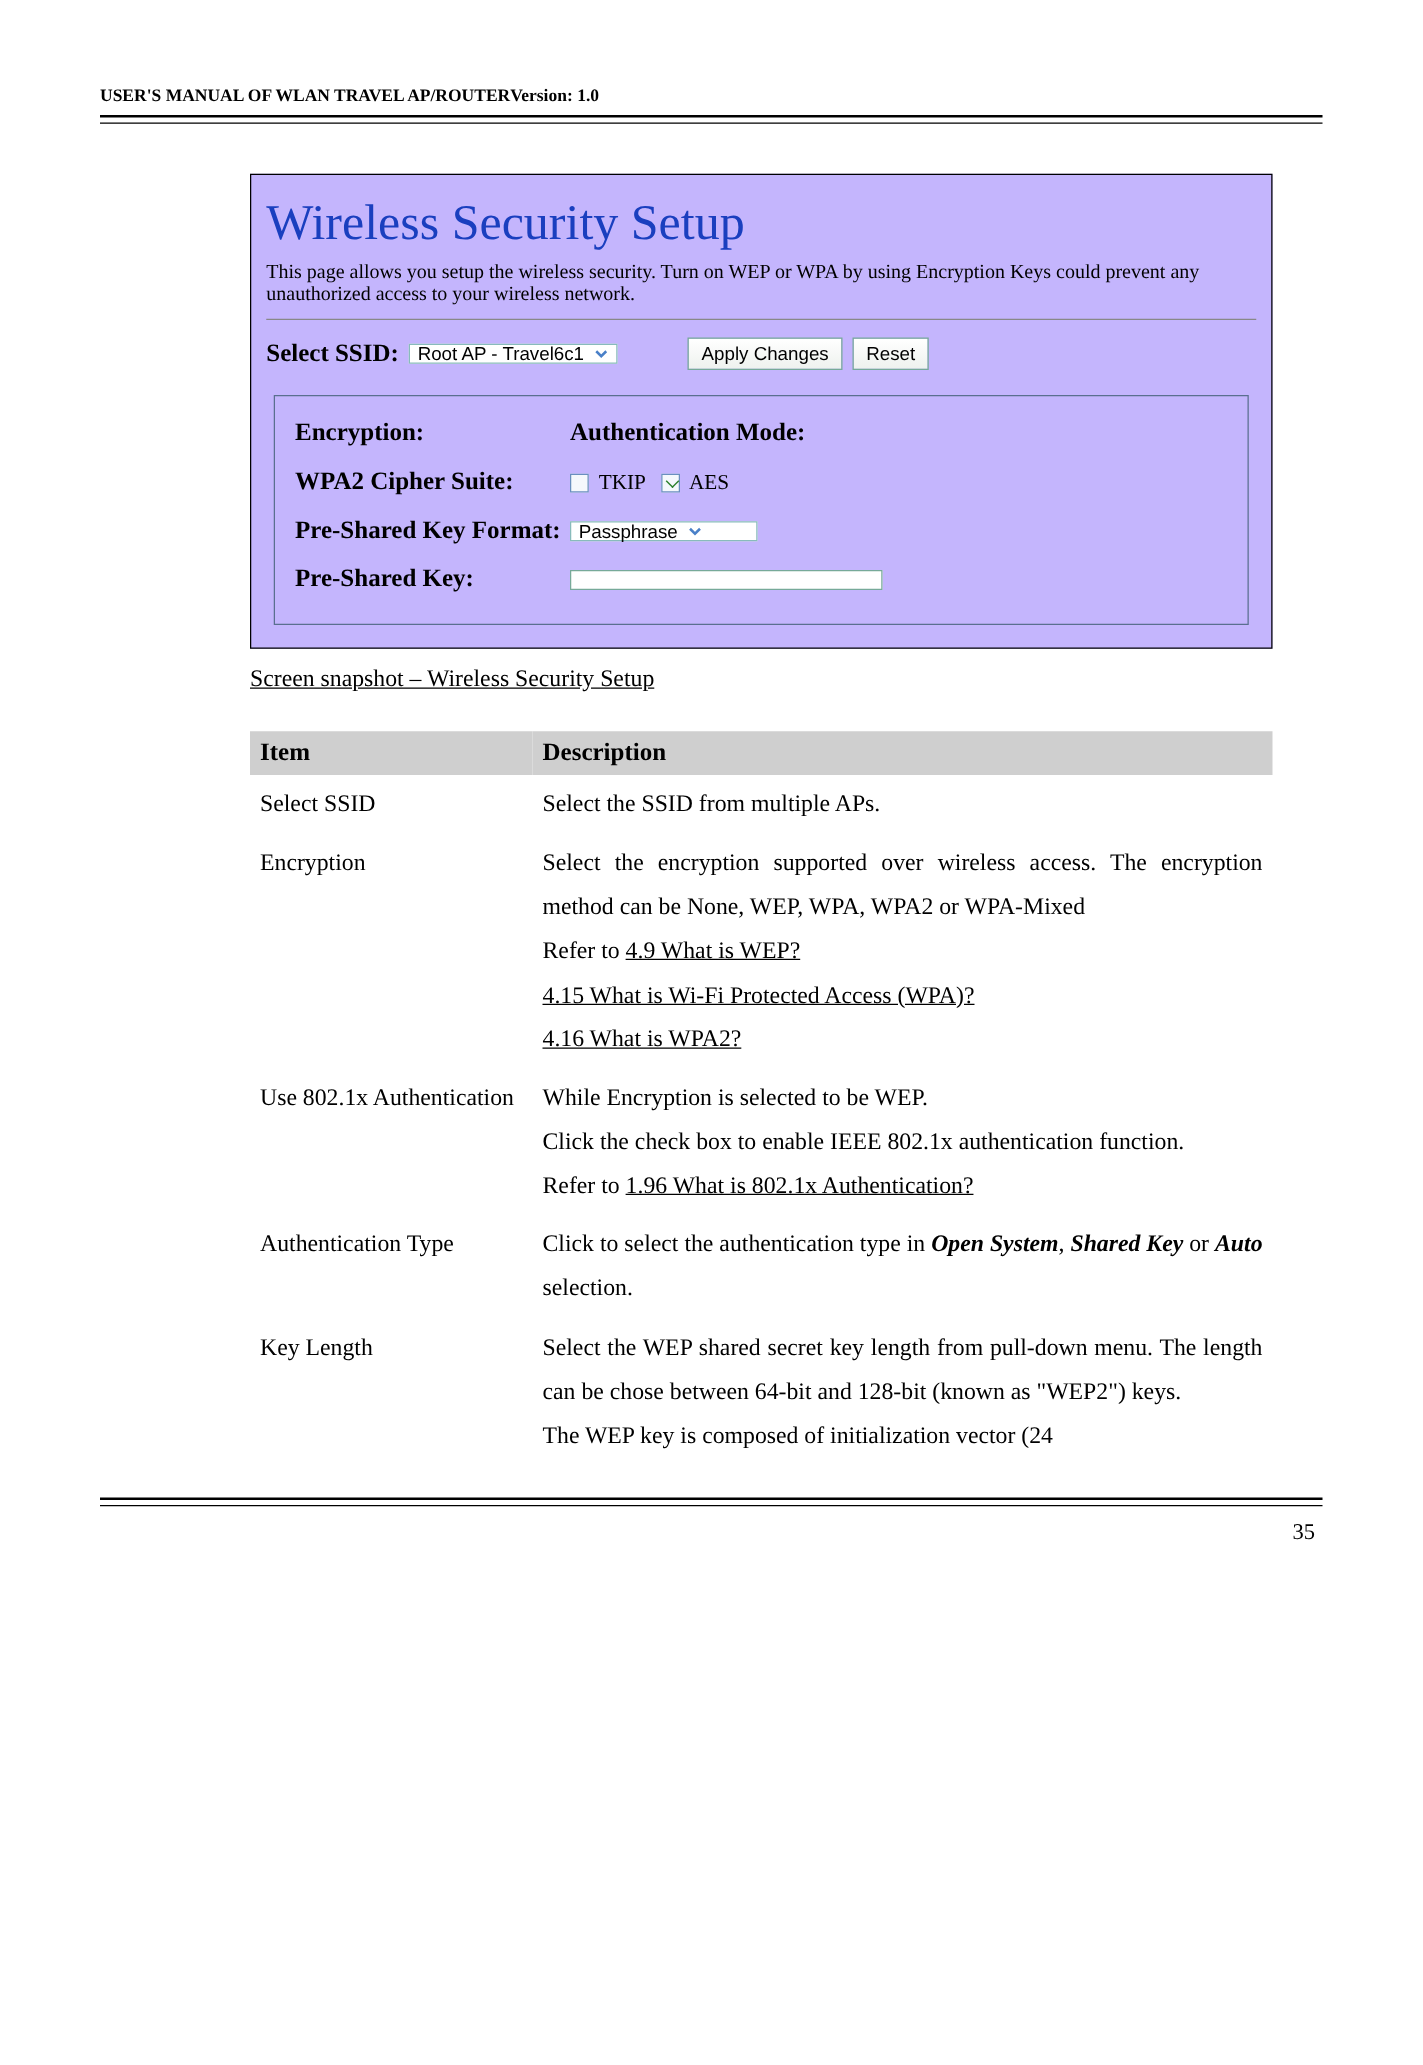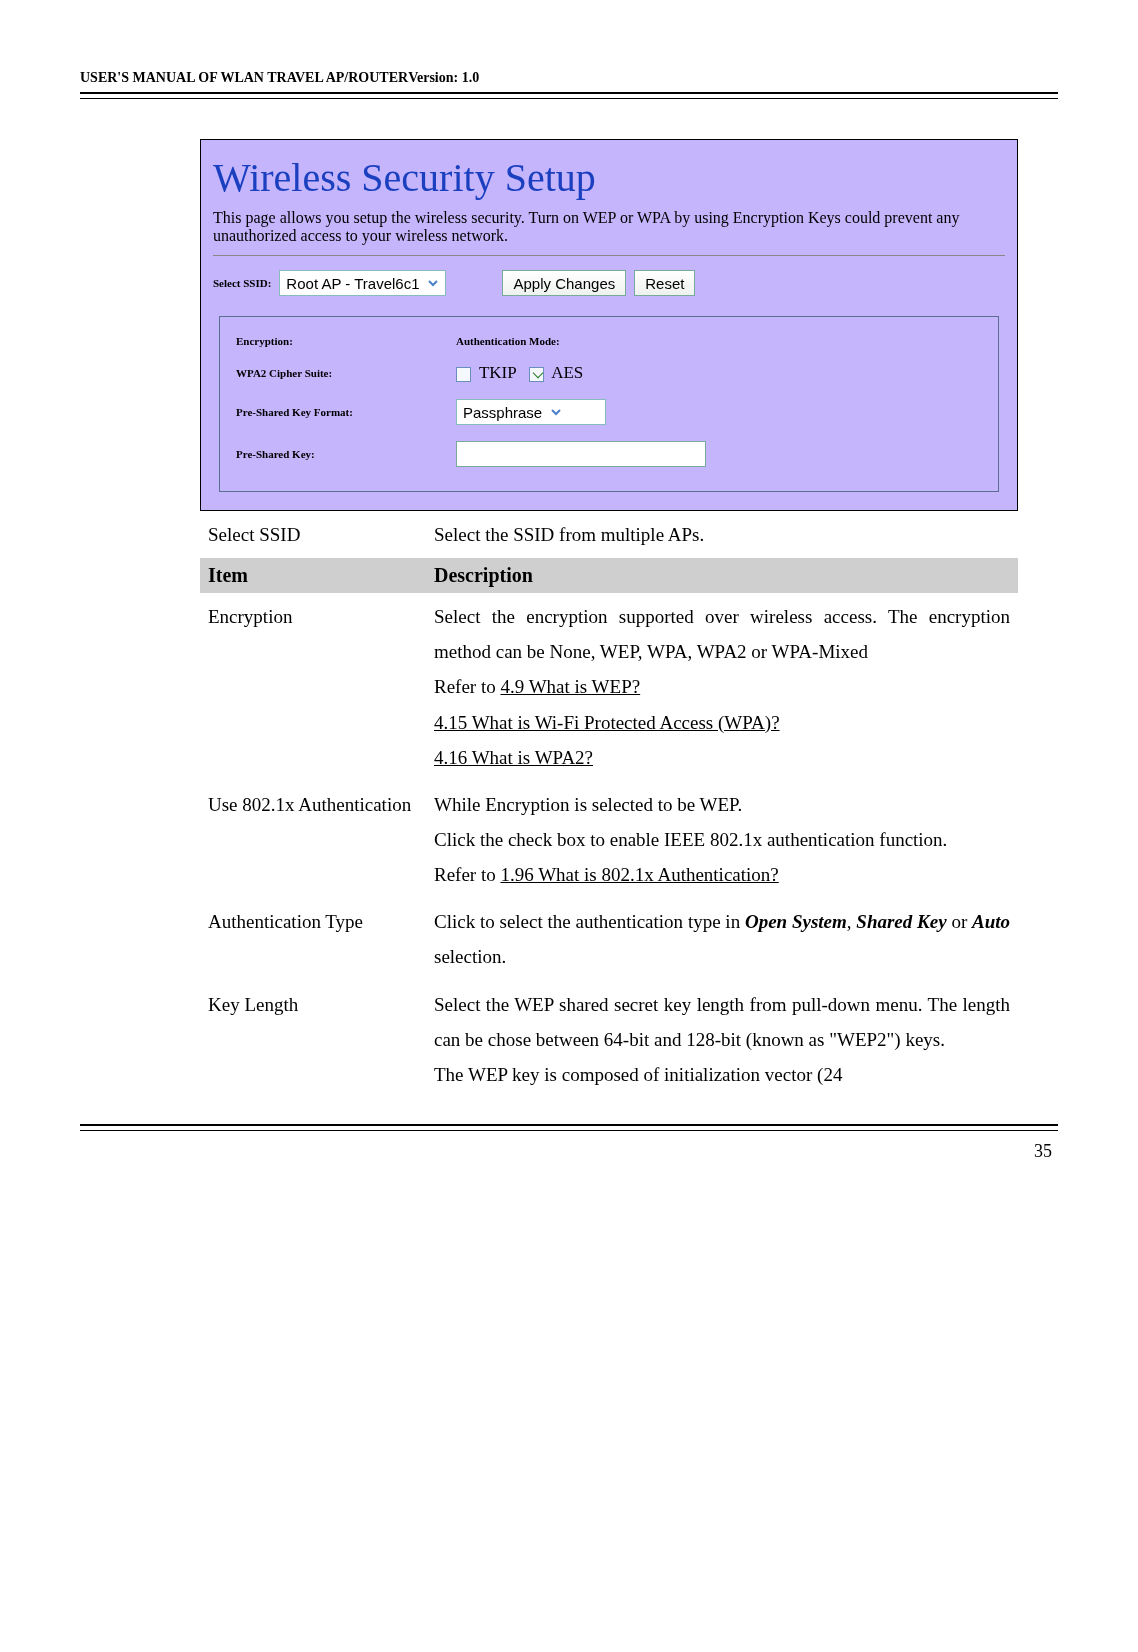--- a/index.html
+++ b/index.html
@@ -55,28 +55,28 @@
   }
   .row-top {
     display: flex;
     align-items: center;
     gap: 8px;
     margin-bottom: 20px;
   }
   .bold {
     font-weight: bold;
     font-family: "Times New Roman", serif;
-    font-size: 11px;
+    font-size: 20px;
   }
   .select, .btn, .textinput {
     border: 1px solid #7a9;
     background: #fff;
     font-family: Arial, sans-serif;
     font-size: 15px;
-    height: 26px;
+    height: 16px;
     box-sizing: border-box;
   }
   .select {
     display: inline-flex;
     align-items: center;
     padding: 0 4px 0 6px;
     border-color: #8bb;
   }
   .select .arrow {
     width: 16px;
@@ -246,30 +246,31 @@
           </div>
 
           <div class="bold">Pre-Shared Key:</div>
           <div>
             <input class="textinput" type="text" value="" style="">
           </div>
         </div>
       </div>
     </div>
 
+    <div class="caption">Screen snapshot – Wireless Security Setup</div>
 
     <table class="desc-table">
       <tbody>
           <tr>
+        <th>Item</th>
+        <th>Description</th>
+      </tr>
+      <tr>
         <td>Select SSID</td>
         <td>Select the SSID from multiple APs.</td>
-      </tr>
-      <tr>
-        <th>Item</th>
-        <th>Description</th>
       </tr>
       <tr>
         <td>Encryption</td>
         <td>
           <span>Select the encryption supported over wireless access. The encryption method can be None, WEP, WPA, WPA2 or WPA-Mixed</span><br>
           <span>Refer to </span><span class="u">4.9 What is WEP?</span><br>
           <span class="u">4.15 What is Wi-Fi Protected Access (WPA)?</span><br>
           <span class="u">4.16 What is WPA2?</span>
         </td>
       </tr>

